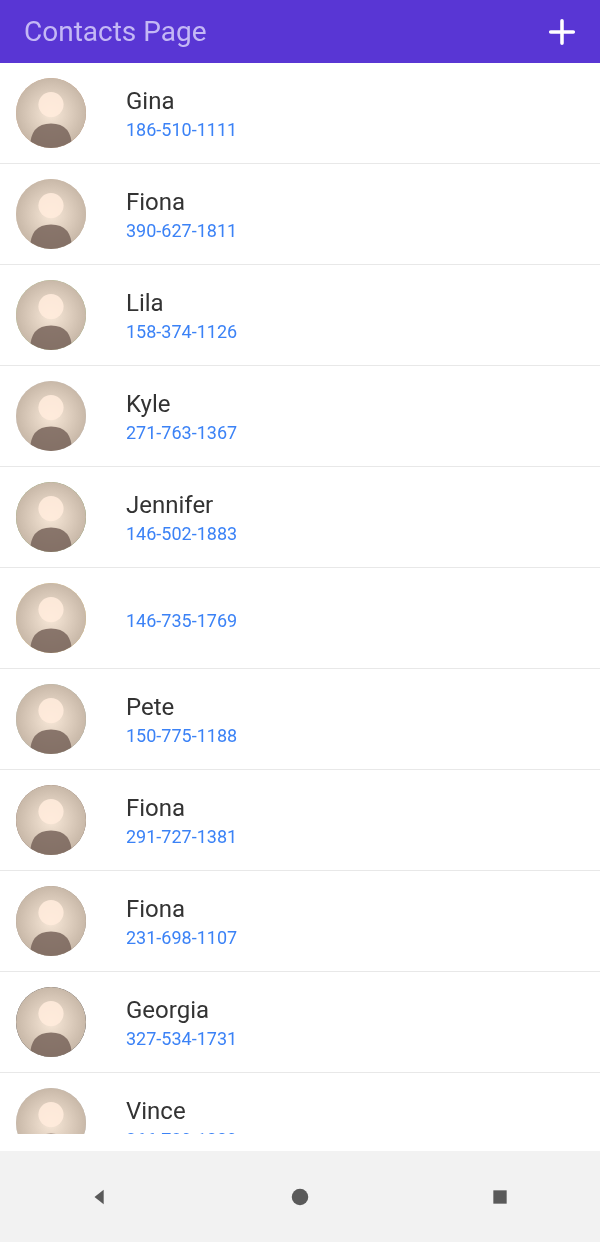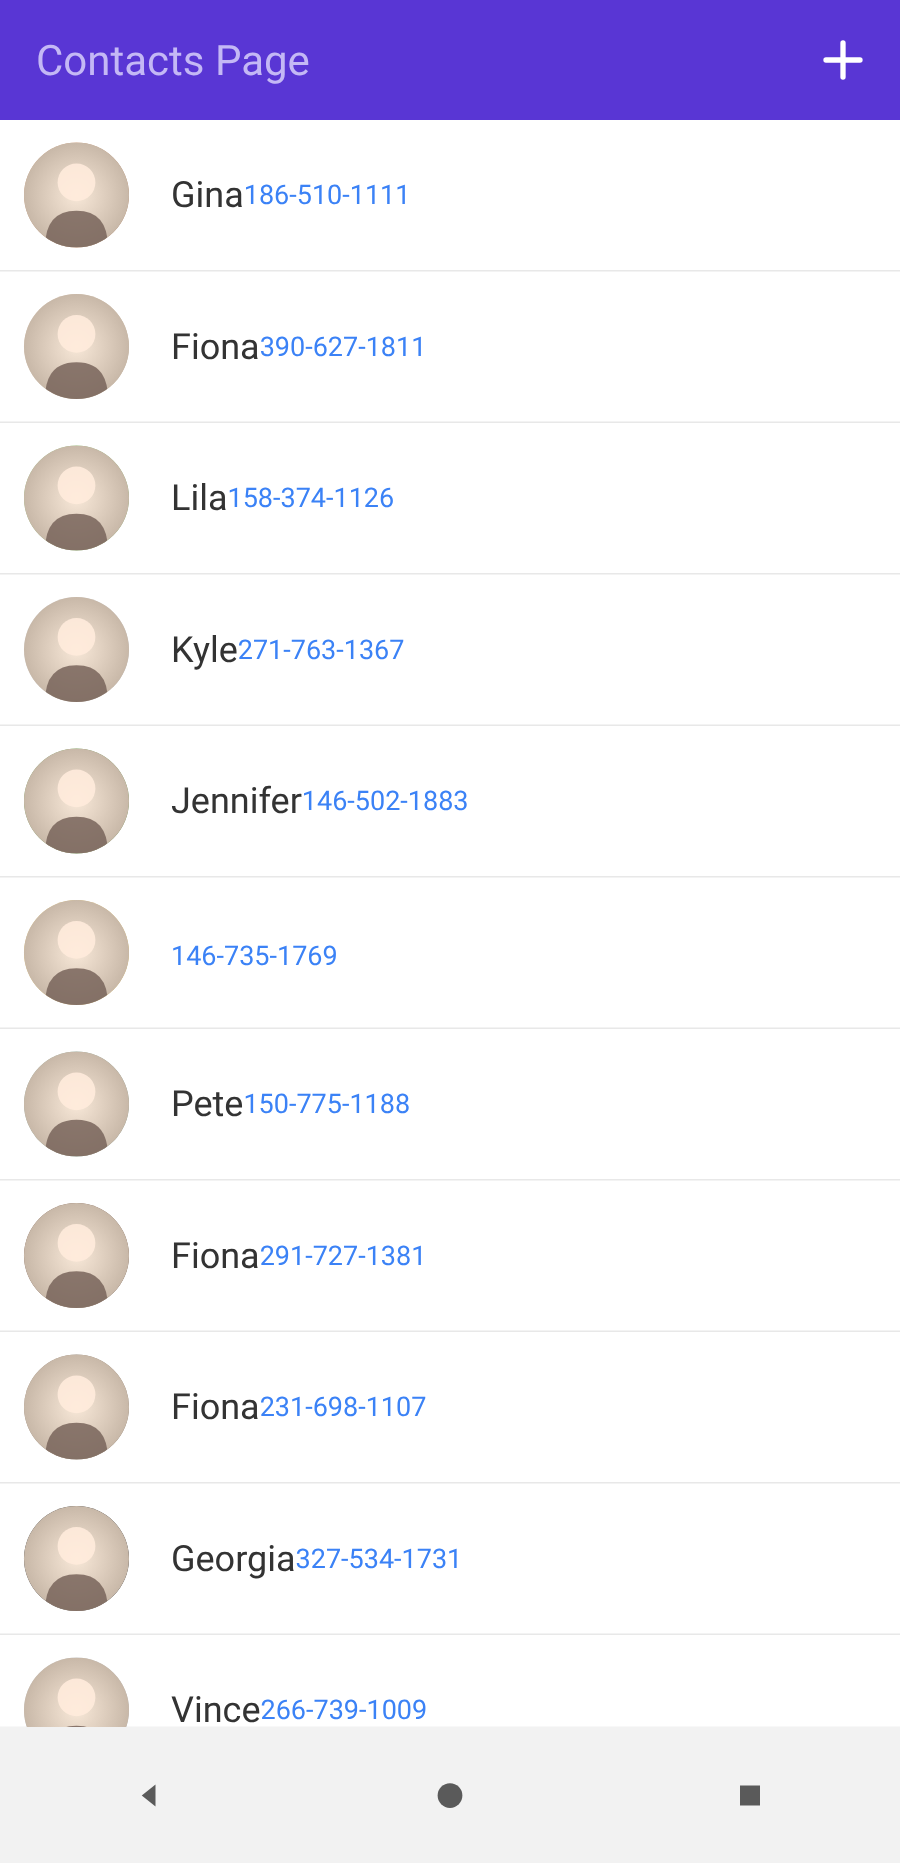--- a/index.html
+++ b/index.html
@@ -6,21 +6,21 @@
     body {
       width: 600px;
       height: 1242px;
       font-family: -apple-system, BlinkMacSystemFont, "Segoe UI", Roboto, sans-serif;
       background: #ffffff;
       overflow: hidden;
       position: relative;
     }
     .header {
       background: #5936d4;
-      height: 80px;
+      height: 63px;
       display: flex;
       align-items: center;
       justify-content: space-between;
       padding: 0 20px 0 24px;
     }
     .header-title {
       color: #c4b8f5;
       font-size: 28px;
       font-weight: 400;
     }
@@ -48,21 +48,21 @@
       height: 70px;
       border-radius: 50%;
       flex-shrink: 0;
       background: linear-gradient(135deg, #c8b8a0 0%, #9a8870 100%);
       display: flex;
       align-items: center;
       justify-content: center;
       overflow: hidden;
     }
     .avatar svg { width: 100%; height: 100%; }
-    .contact-info { margin-left: 28px; display: flex; }
+    .contact-info { margin-left: 40px; display: flex; flex-direction: column; }
     .contact-name { font-size: 24px; color: #333; font-weight: 400; }
     .contact-phone { font-size: 18px; color: #3b82f6; margin-top: 4px; }
 
     
     .av0{background:linear-gradient(135deg,#d8b090,#a07050);}
     .av1{background:linear-gradient(135deg,#e8d8c8,#b8a890);}
     .av2{background:linear-gradient(135deg,#a8c888,#789858);}
     .av3{background:linear-gradient(135deg,#e8e8e8,#b8b8b8);}
     .av4{background:linear-gradient(135deg,#88a868,#587838);}
     .av5{background:linear-gradient(135deg,#e8d090,#c8a850);}

